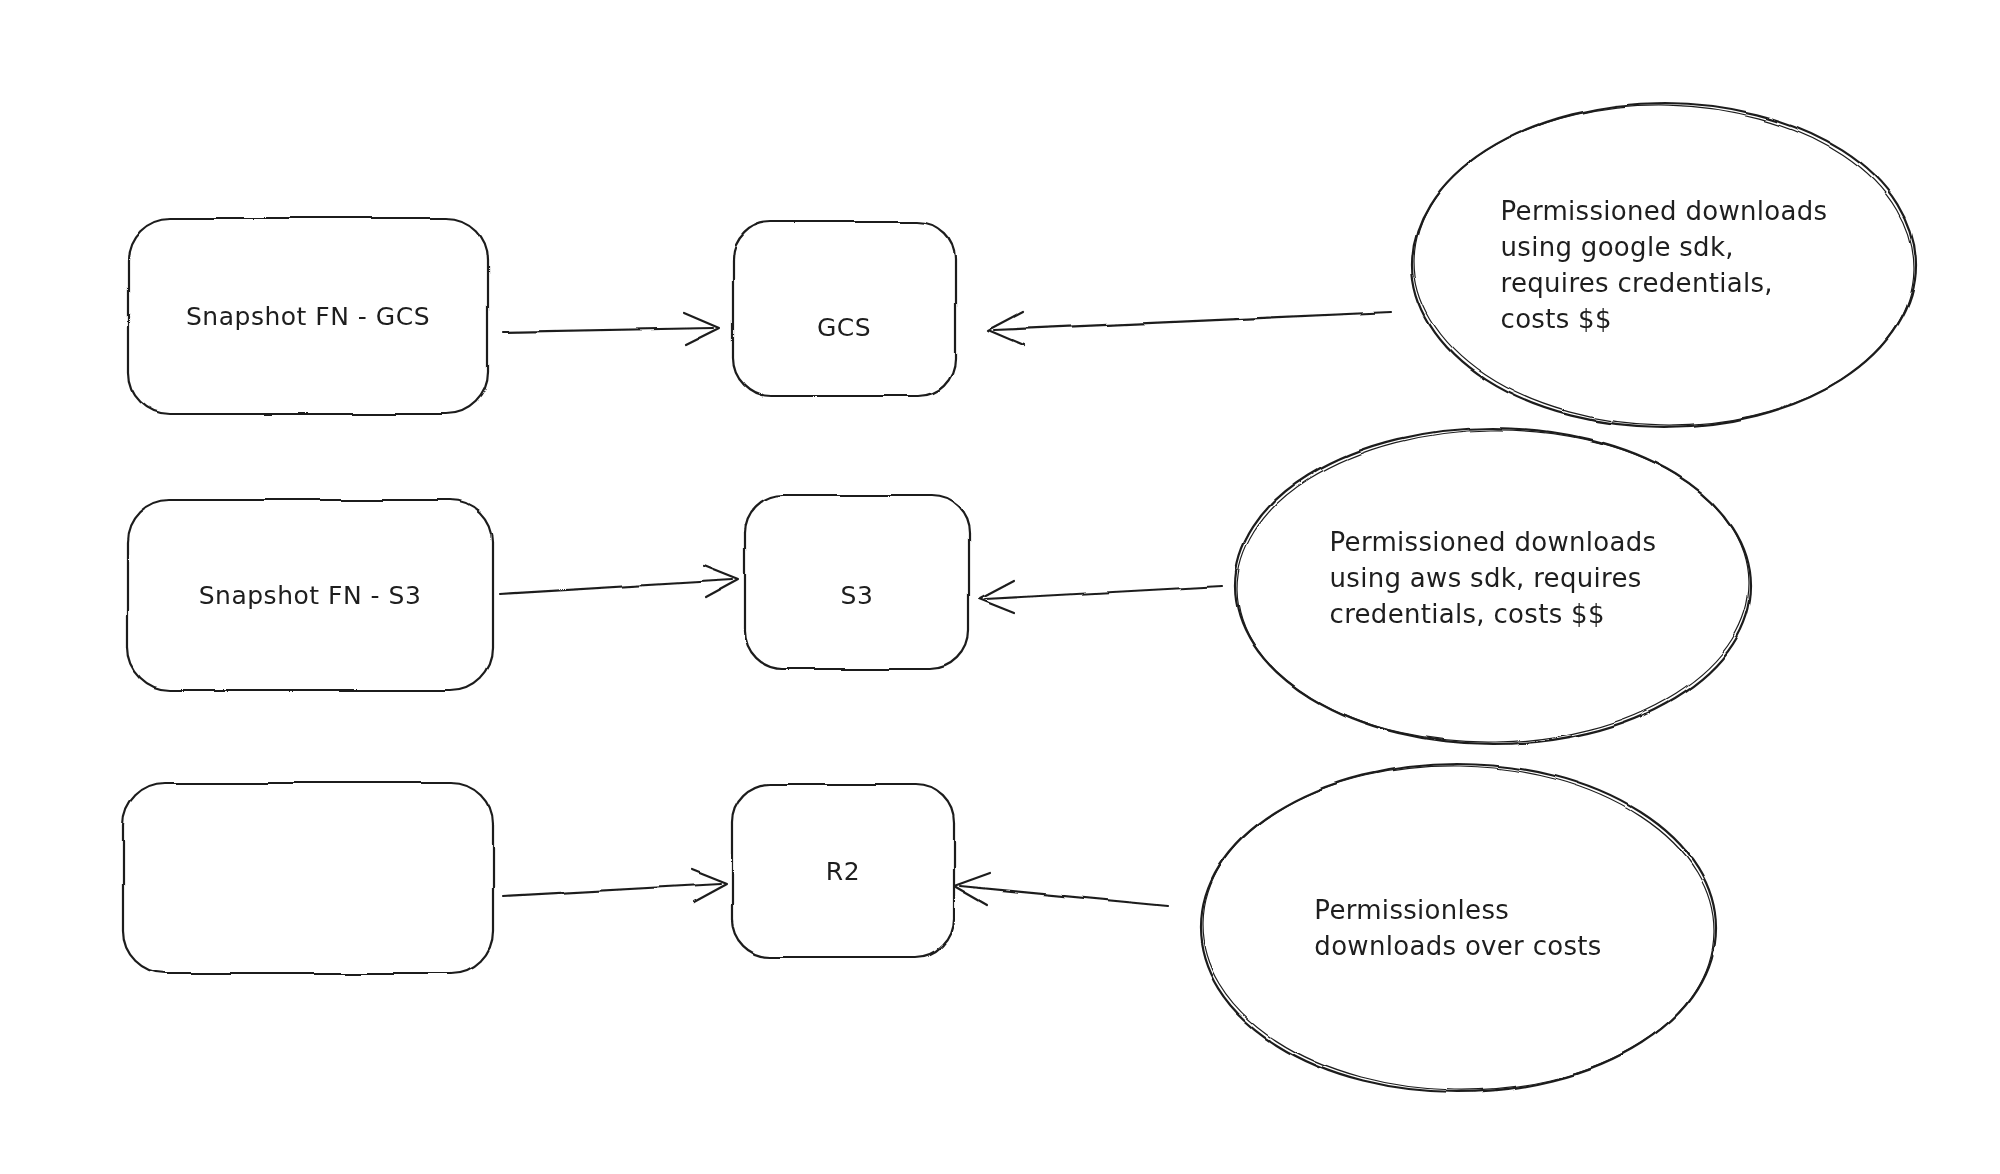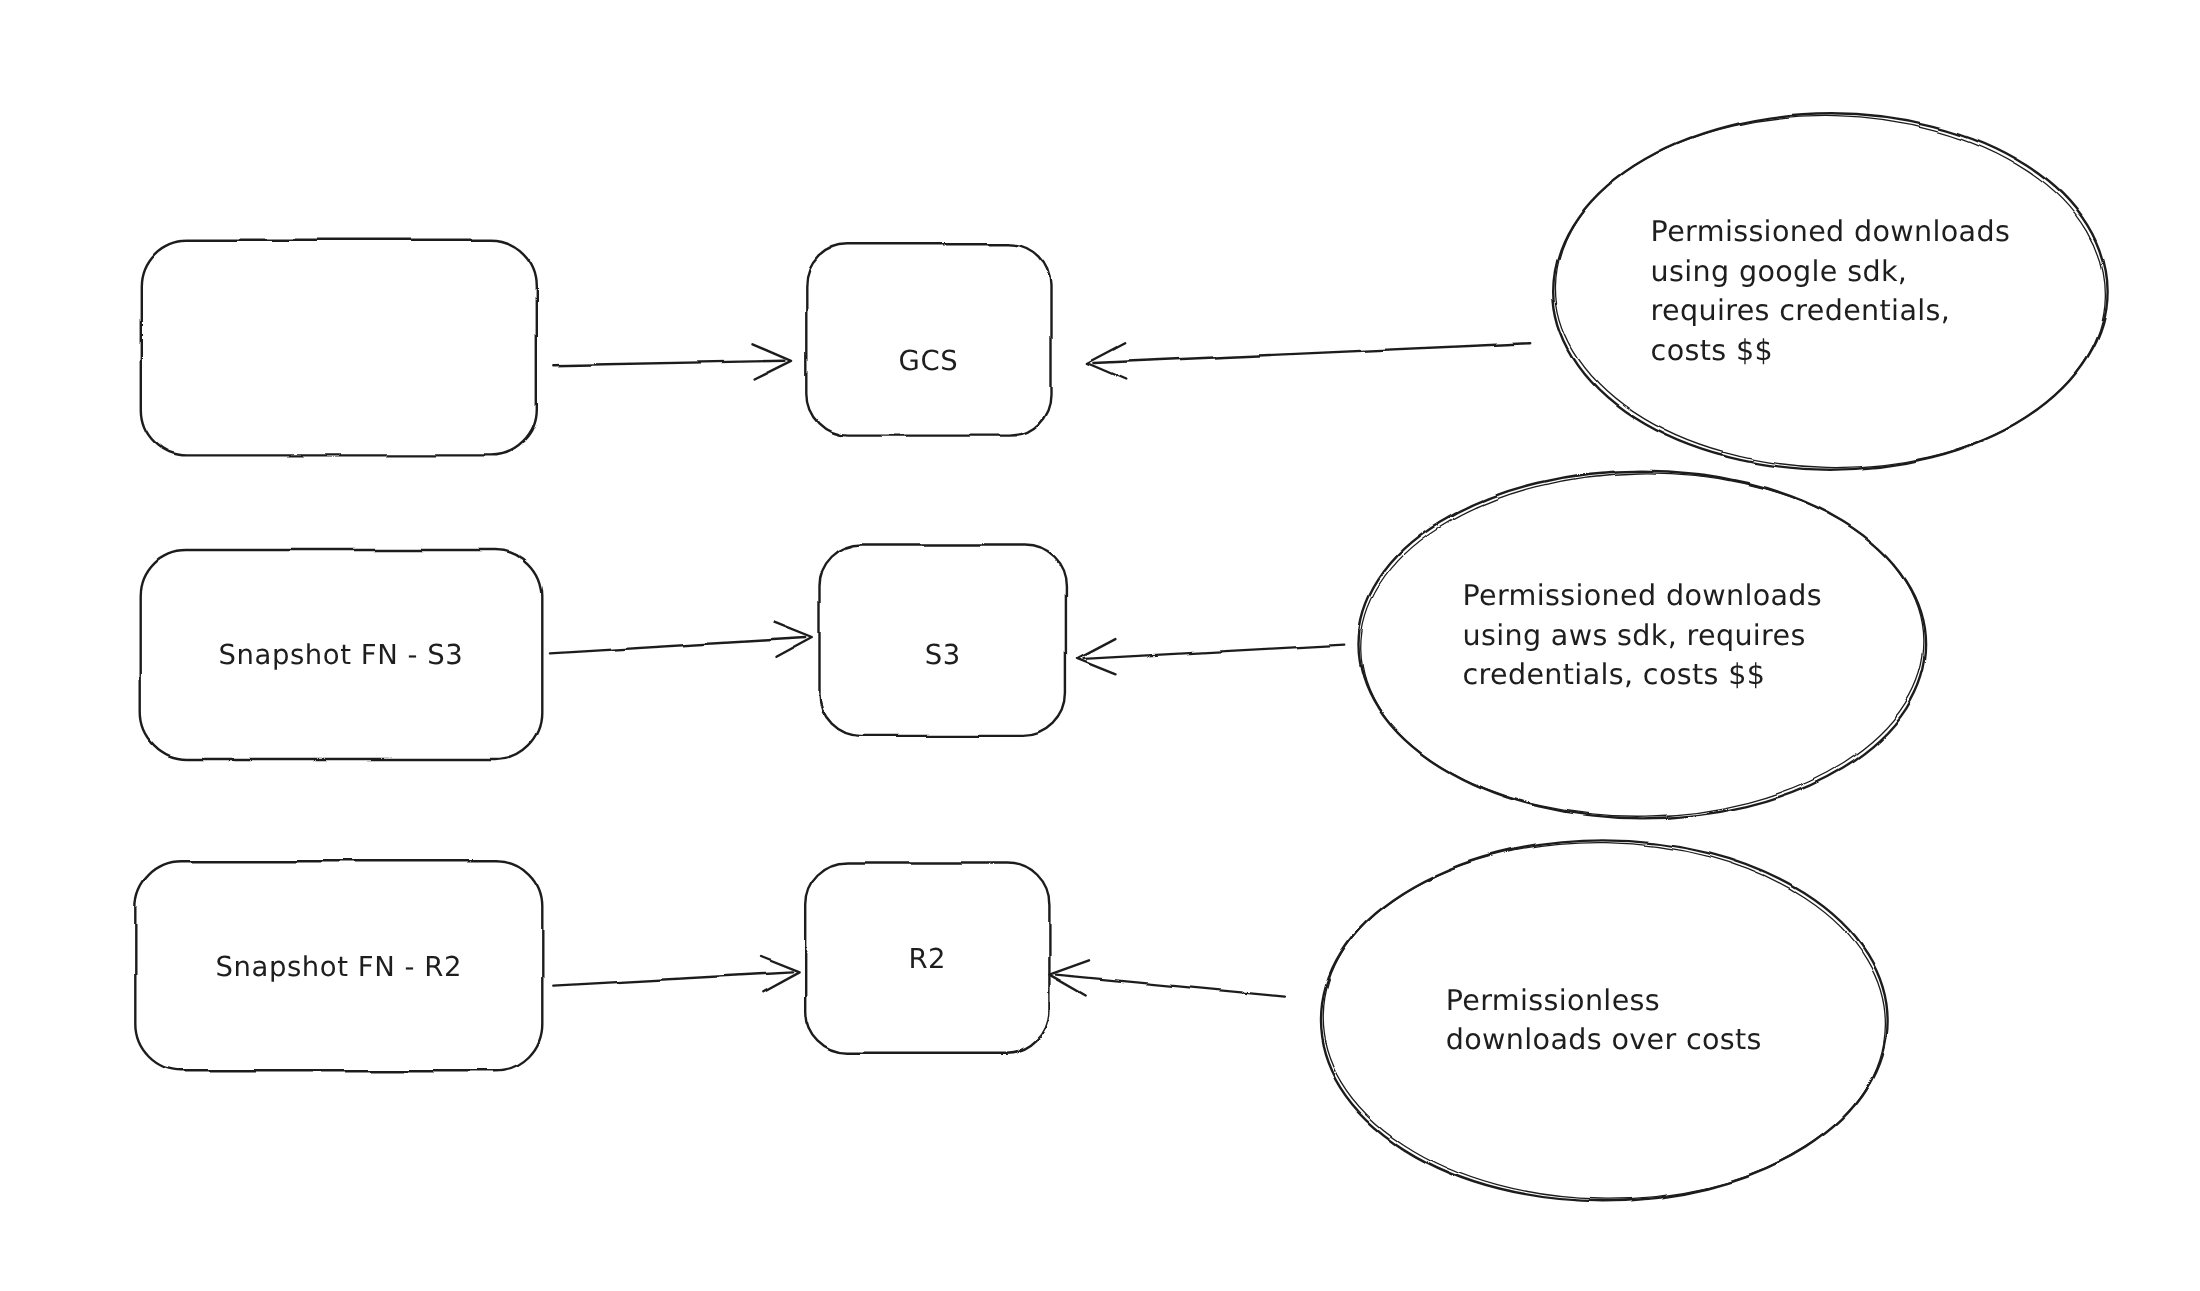--- a/index.html
+++ b/index.html
@@ -75,30 +75,30 @@
         <path d="M693,902 L726,884 L691,870"></path>
       </g>
       <g>
         <line x1="1168" y1="906" x2="960" y2="886"></line>
         <path d="M990,873 L954,886 L987,905"></path>
       </g>
 
     </g>
   </svg>
 
+  <div class="label box-label" style="left:128px; top:218px; width:360px; height:196px;">Snapshot FN - GCS</div>
   <div class="label box-label" style="left:733px; top:222px; width:222px; height:210px;">GCS</div>
   <div class="label note-label" style="left:1412px; top:103px; width:504px; height:324px;">Permissioned downloads
 using google sdk,
 requires credentials,
 costs $$</div>
 
   <div class="label box-label" style="left:127px; top:500px; width:366px; height:190px;">Snapshot FN - S3</div>
   <div class="label box-label" style="left:745px; top:495px; width:224px; height:201px;">S3</div>
   <div class="label note-label" style="left:1235px; top:428px; width:516px; height:300px;">Permissioned downloads
 using aws sdk, requires
 credentials, costs $$</div>
 
-  <div class="label box-label" style="left:123px; top:783px; width:370px; height:190px;">Snapshot FN - R2</div>
   <div class="label box-label" style="left:732px; top:785px; width:222px; height:172px;">R2</div>
   <div class="label note-label" style="left:1200px; top:764px; width:516px; height:328px;">Permissionless
 downloads over costs</div>
 
 </div>
 
 </body></html>

